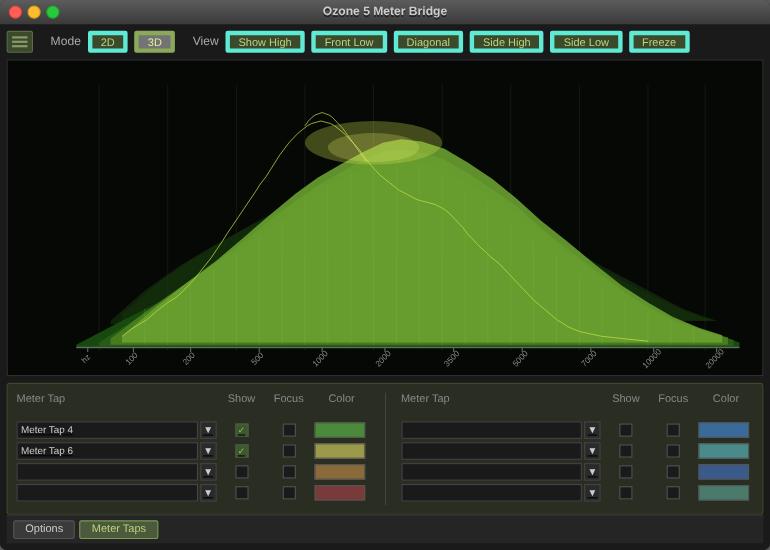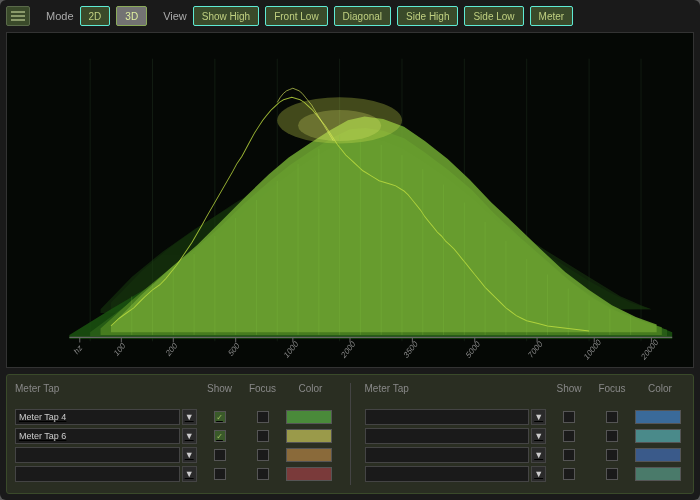--- a/index.html
+++ b/index.html
@@ -82,21 +82,21 @@
       height: 2px;
       background: #8a9a6a;
     }
     .toolbar-label {
       color: #aaaaaa;
       font-size: 11px;
       margin-left: 10px;
     }
     .toolbar-btn {
       background: #3a4a2a;
-      border: 1px solid #5eead4;
+      border: 4px solid #5eead4;
       color: #c0d080;
       font-size: 10px;
       padding: 2px 8px;
       cursor: pointer;
       border-radius: 2px;
       height: 20px;
     }
     .toolbar-btn.active {
       background: #737373;
       border-color: #8aaa5a;
@@ -229,39 +229,47 @@
       background: #444;
       margin: 0 4px;
       align-self: stretch;
     }
   </style>
 </head>
 <body>
 
 <div class="window">
 
+  <div class="title-bar">
+    <div class="traffic-lights">
+      <div class="traffic-light tl-close"></div>
+      <div class="traffic-light tl-minimize"></div>
+      <div class="traffic-light tl-maximize"></div>
+    </div>
+    <span class="title-text">Ozone 5 Meter Bridge</span>
+  </div>
 
   <div class="main-content">
 
     <div class="toolbar">
       <div class="menu-icon">
         <div class="menu-line"></div>
         <div class="menu-line"></div>
         <div class="menu-line"></div>
       </div>
       <span class="toolbar-label">Mode</span>
       <button class="toolbar-btn">2D</button>
       <button class="toolbar-btn active">3D</button>
       <span class="toolbar-label">View</span>
       <button class="toolbar-btn">Show High</button>
       <button class="toolbar-btn">Front Low</button>
       <button class="toolbar-btn">Diagonal</button>
       <button class="toolbar-btn">Side High</button>
       <button class="toolbar-btn">Side Low</button>
-      <button class="toolbar-btn">Meter</button>
+      <button class="toolbar-btn">Freeze</button>
     </div>
 
     <div class="visualization-area">
       <svg class="viz-svg" viewBox="0 0 660 260" preserveAspectRatio="none">
 
         <rect width="660" height="260" fill="#050805"></rect>
 
         <g stroke="#1a2a1a" stroke-width="0.5">
           <line x1="80" y1="20" x2="80" y2="240"></line>
           <line x1="140" y1="20" x2="140" y2="240"></line>
@@ -486,15 +494,19 @@
             </div>
             <div class="checkbox-cell">
               <div class="meter-checkbox"></div>
             </div>
             <div class="color-swatch" style="background:#4a7a6a;"></div>
           </div>
         </div>
       </div>
     </div>
 
+    <div class="footer">
+      <button class="footer-btn">Options</button>
+      <button class="footer-btn active">Meter Taps</button>
+    </div>
 
   </div>
 </div>
 
 </body></html>

